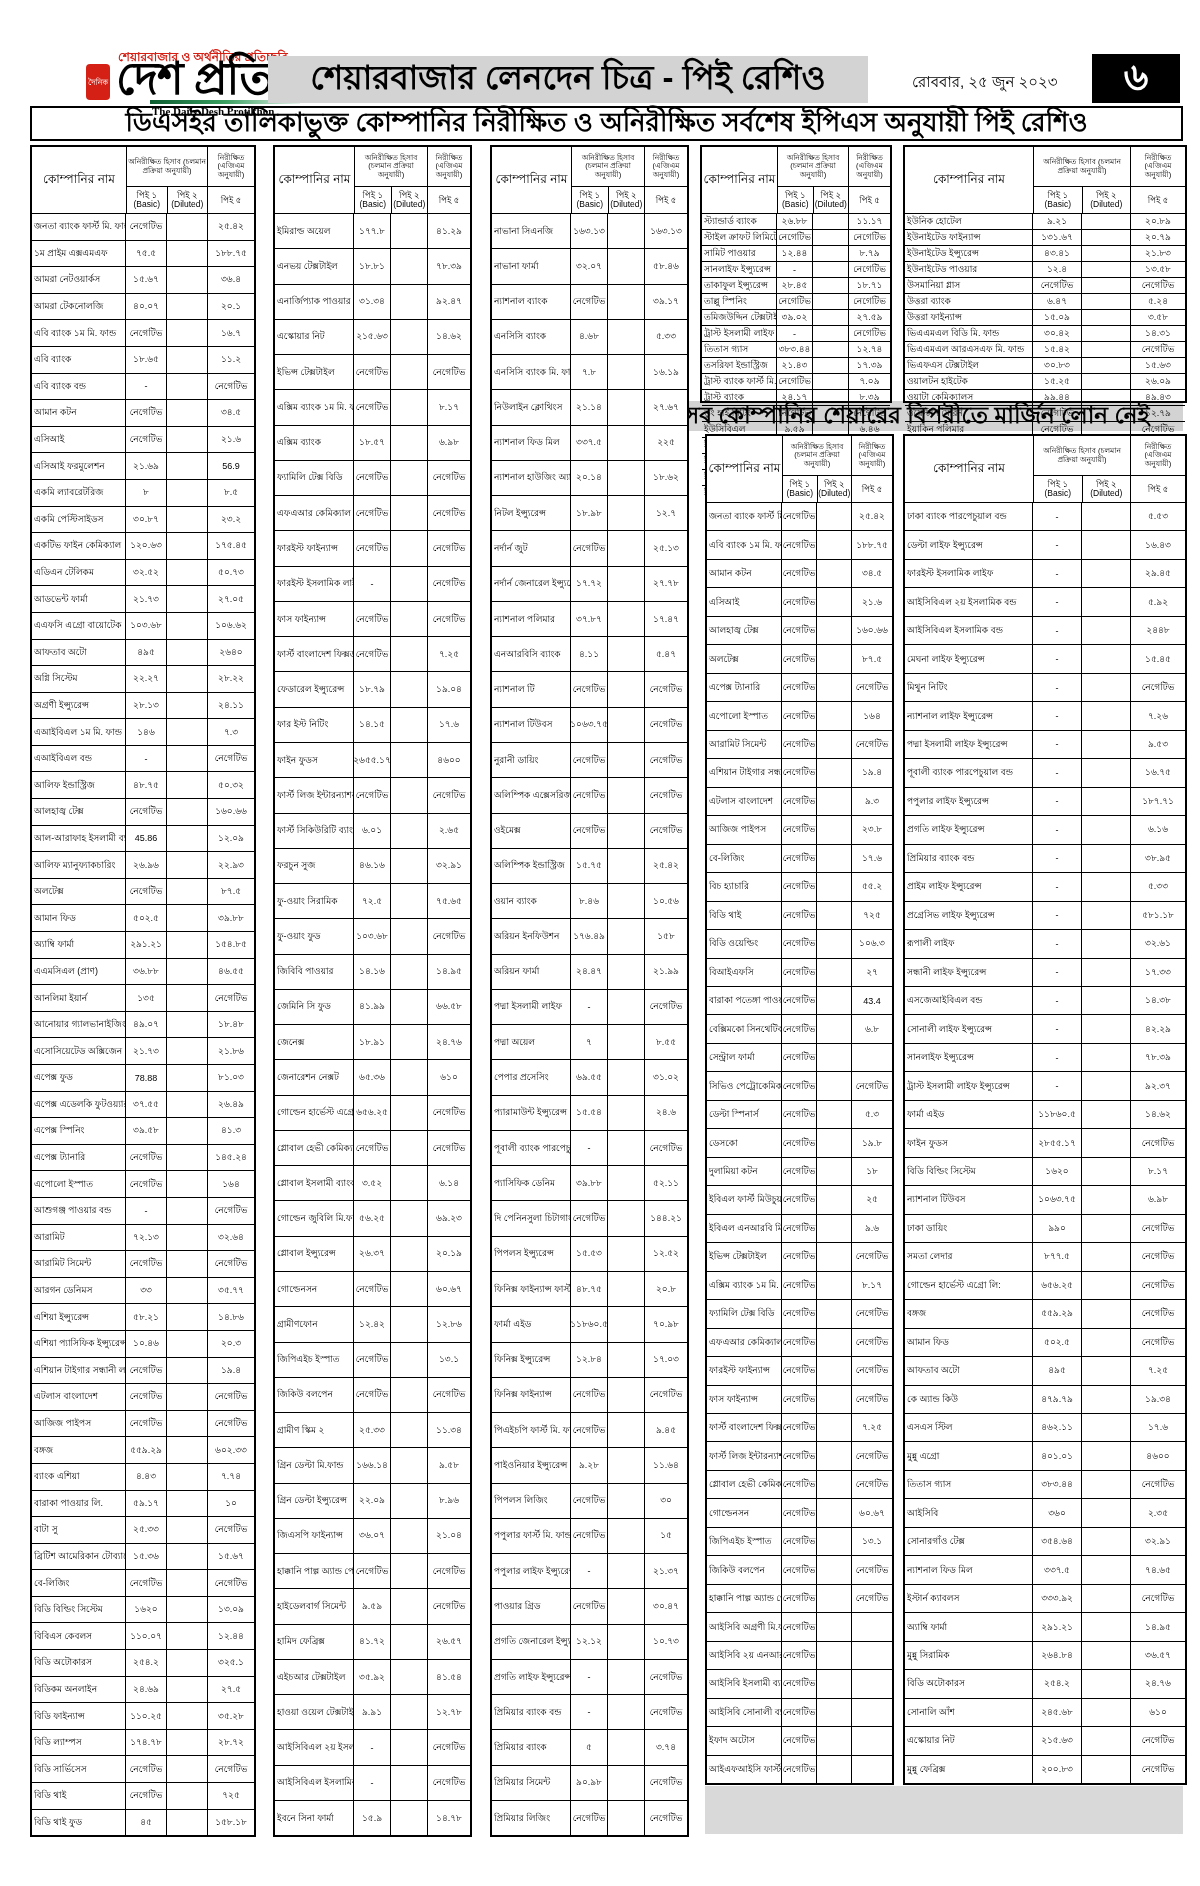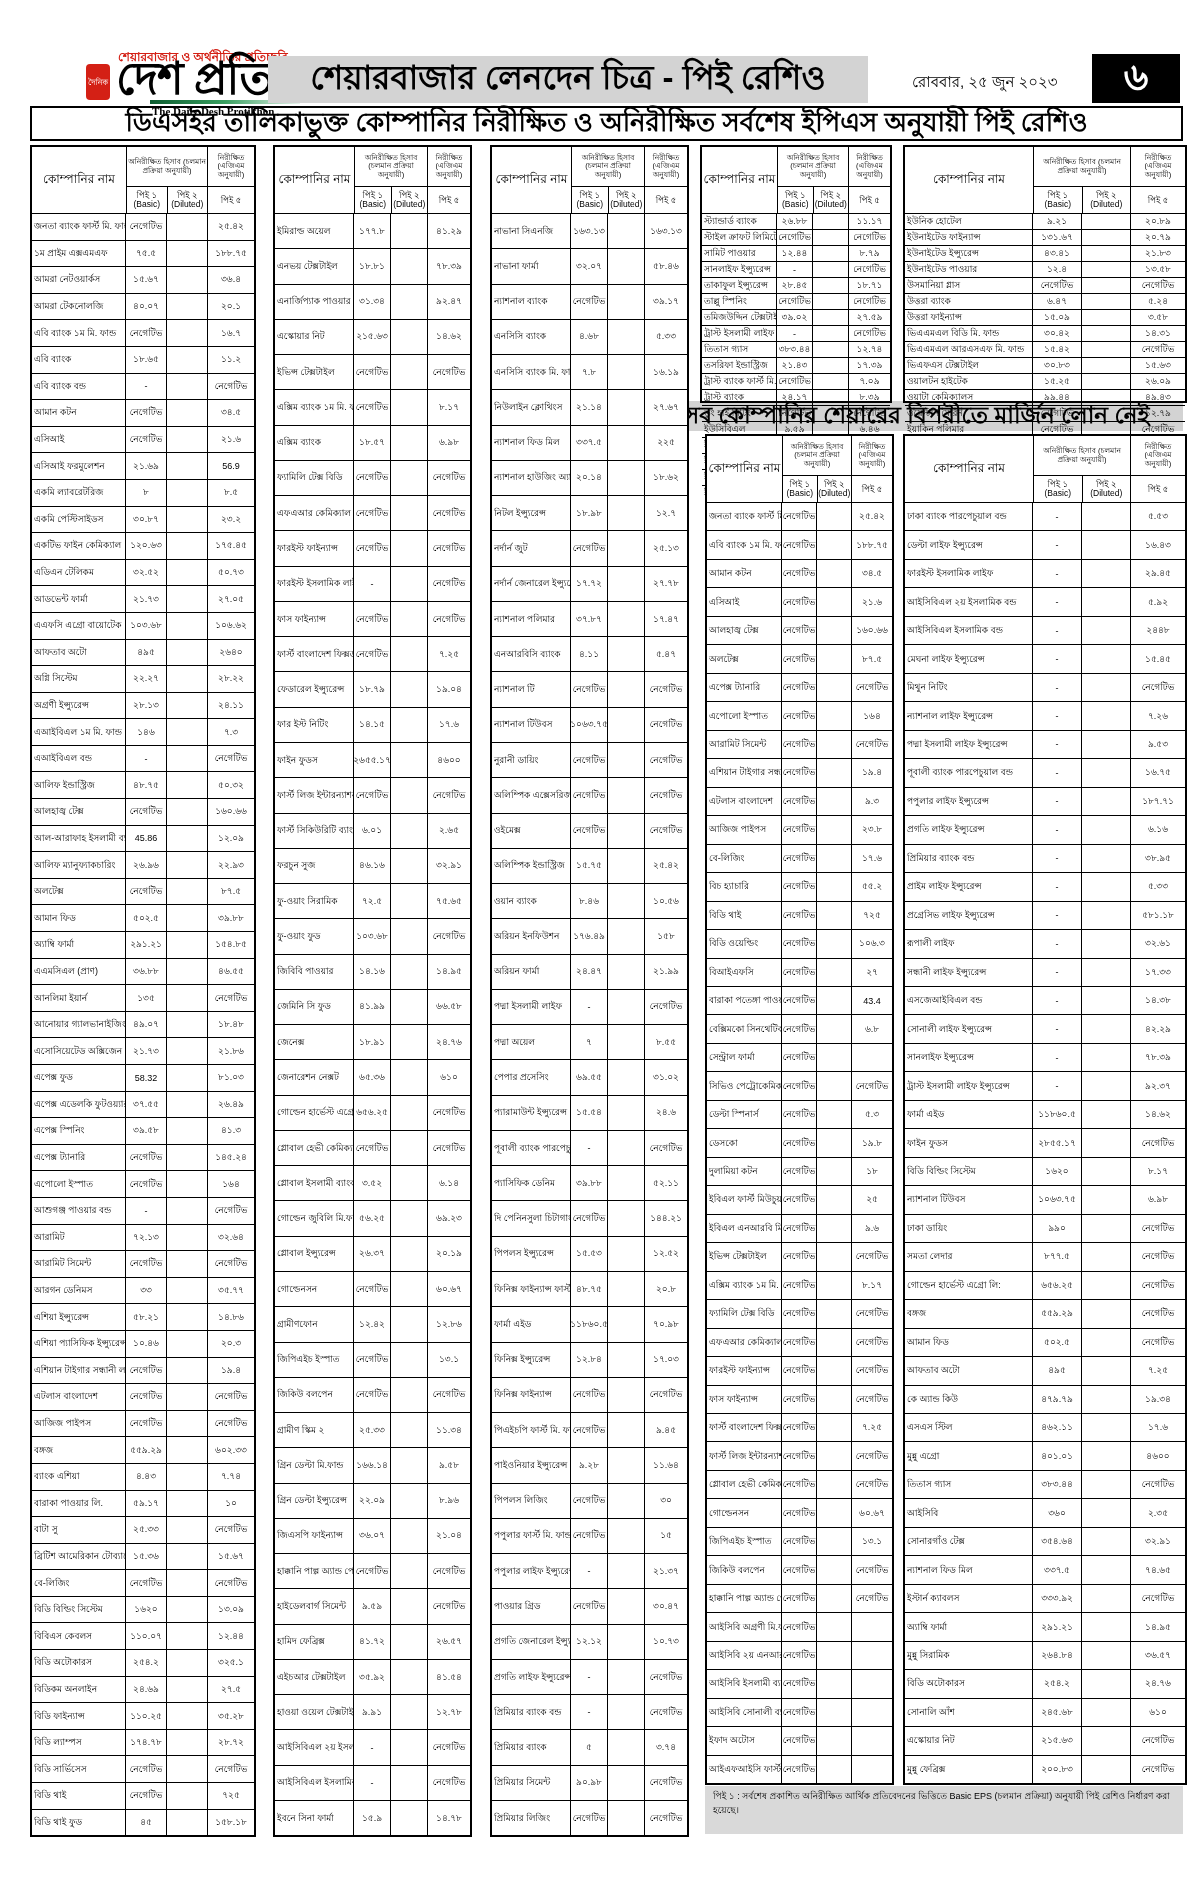--- a/index.html
+++ b/index.html
@@ -61,21 +61,20 @@
 <div class="abs logosub">The Daily Desh Protikhon</div>
 <div class="abs titlebox">শেয়ারবাজার লেনদেন চিত্র - পিই রেশিও</div>
 <div class="abs datetxt">রোববার, ২৫ জুন ২০২৩</div>
 <div class="abs pagebox">৬</div>
 
 <div class="abs subtitle">ডিএসইর তালিকাভুক্ত কোম্পানির নিরীক্ষিত ও অনিরীক্ষিত সর্বশেষ ইপিএস অনুযায়ী পিই রেশিও</div>
 
 <div class="abs mheading">যেসব কোম্পানির শেয়ারের বিপরীতে মার্জিন লোন নেই</div>
 
 <div class="abs footnote">
-  <div>পিই ১ : সর্বশেষ প্রকাশিত অনিরীক্ষিত আর্থিক প্রতিবেদনের ভিত্তিতে Basic EPS (চলমান প্রক্রিয়া) অনুযায়ী পিই রেশিও নির্ধারণ করা হয়েছে।</div>
 </div>
 
 <div class="tbl" style="left: 30px; top: 145px; width: 222px; height: 1688px;">
     <div class="thead" style="height: 66px;">
       <div class="hname">কোম্পানির নাম</div>
       <div class="hg" style="width:80px">
         <div class="hgl">অনিরীক্ষিত হিসাব (চলমান প্রক্রিয়া অনুযায়ী)</div>
         <div class="hgr">
           <div class="hsc" style="width:40px">পিই ১ (Basic)</div>
           <div class="hsc" style="width:40px">পিই ২ (Diluted)</div>
@@ -276,21 +275,21 @@
         <div class="c cval" style="width:46px">১৮.৪৮</div>
       </div>
       <div class="trow">
         <div class="c cname">এসোসিয়েটেড অক্সিজেন</div>
         <div class="c cval" style="width:40px">২১.৭৩</div>
         <div class="c cval" style="width:40px"></div>
         <div class="c cval" style="width:46px">২১.৮৬</div>
       </div>
       <div class="trow">
         <div class="c cname">এপেক্স ফুড</div>
-        <div class="c cval" style="width:40px">58.32</div>
+        <div class="c cval" style="width:40px">78.88</div>
         <div class="c cval" style="width:40px"></div>
         <div class="c cval" style="width:46px">৮১.০৩</div>
       </div>
       <div class="trow">
         <div class="c cname">এপেক্স এডেলকি ফুটওয়্যার</div>
         <div class="c cval" style="width:40px">৩৭.৫৫</div>
         <div class="c cval" style="width:40px"></div>
         <div class="c cval" style="width:46px">২৬.৪৯</div>
       </div>
       <div class="trow">

